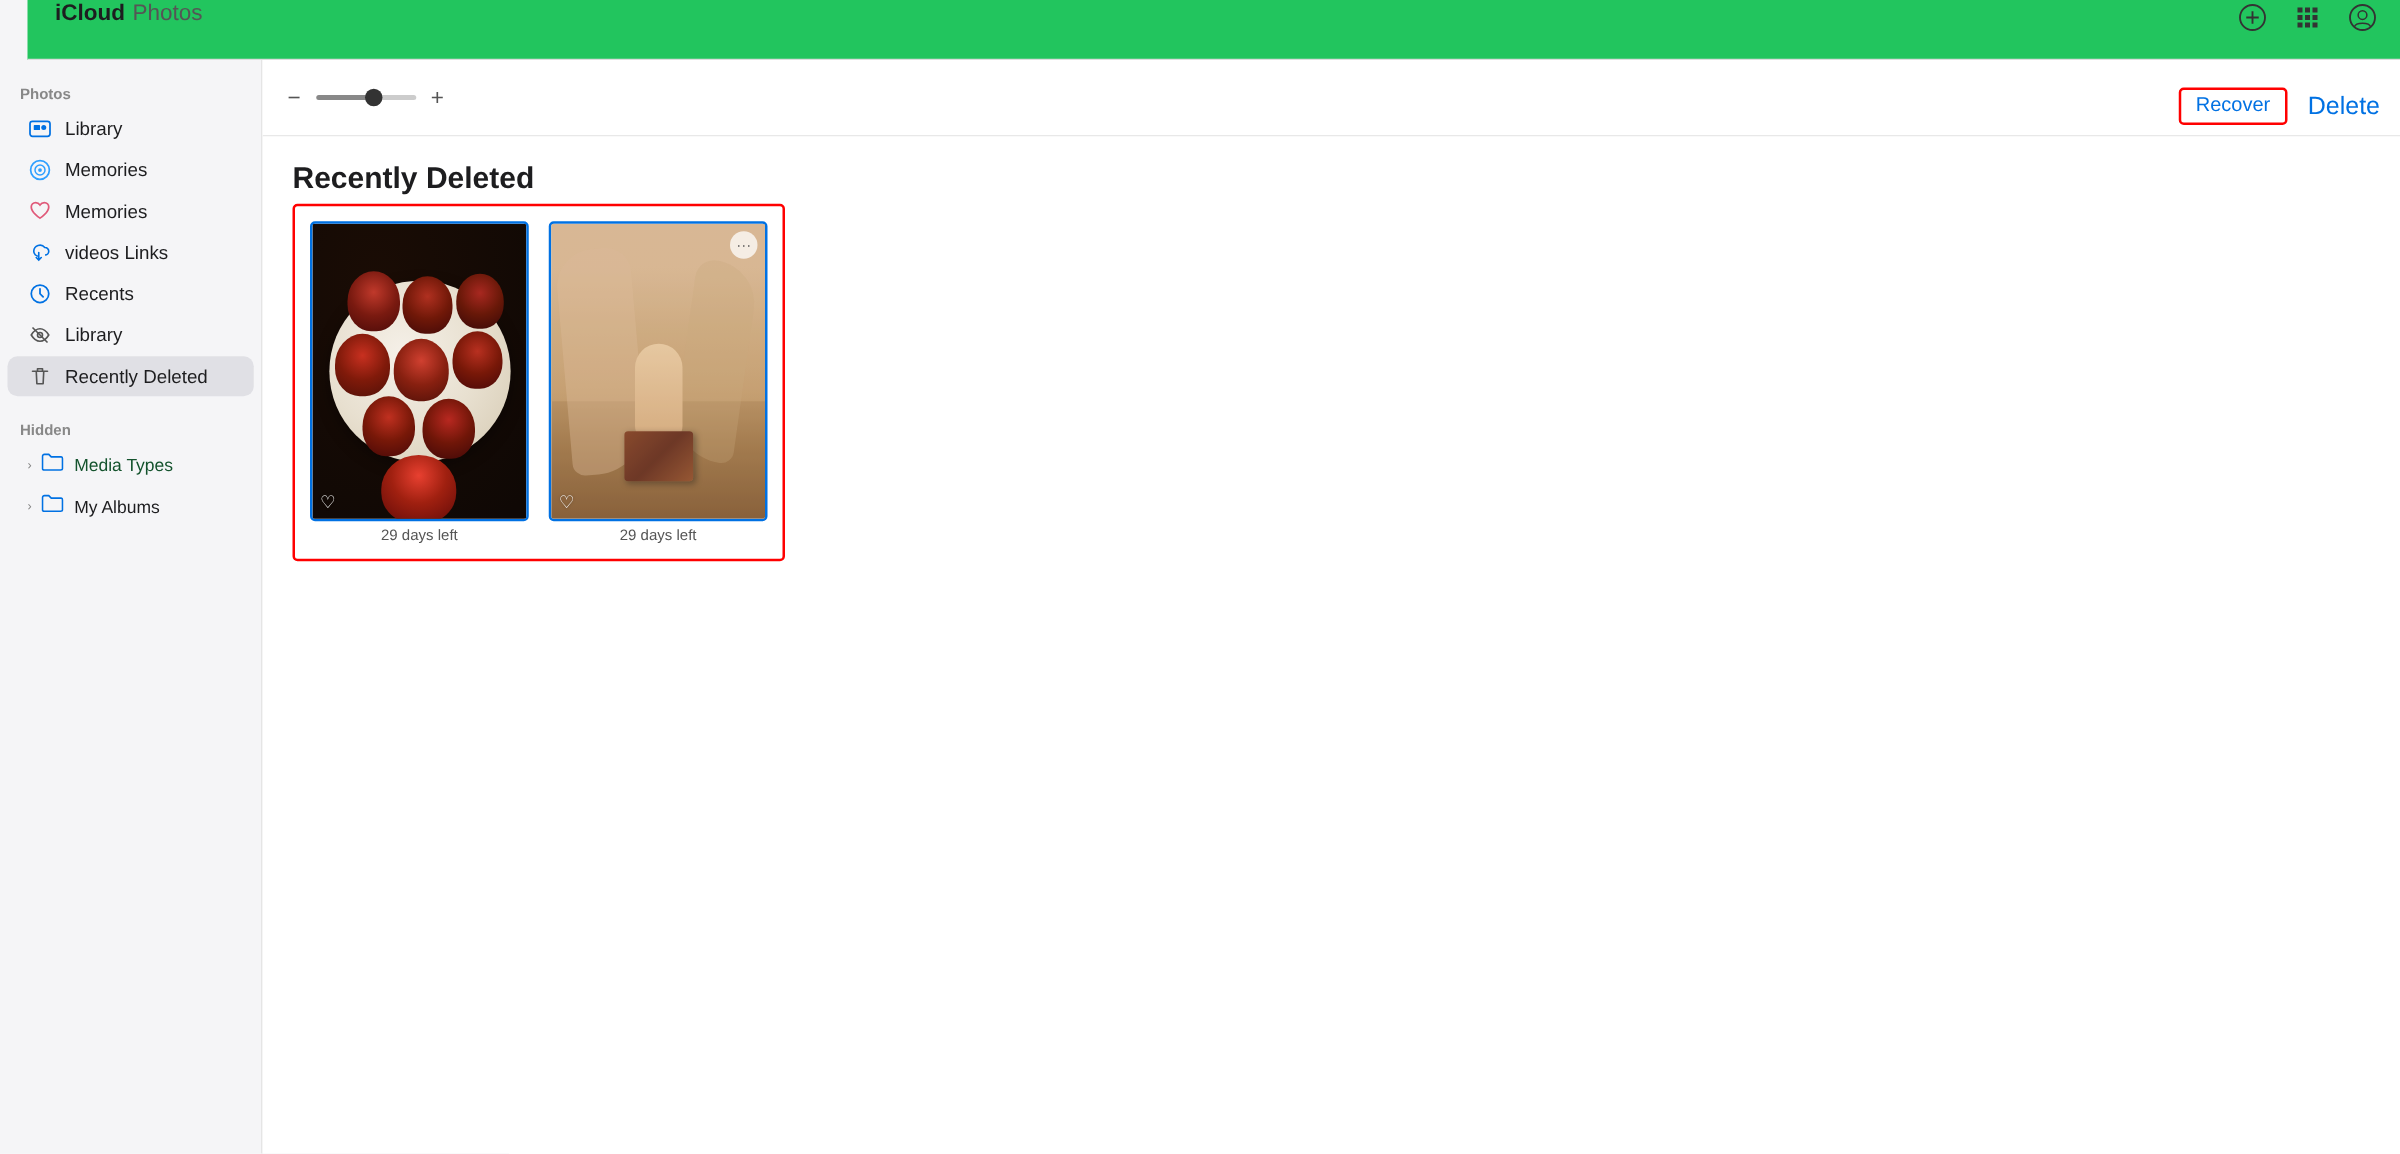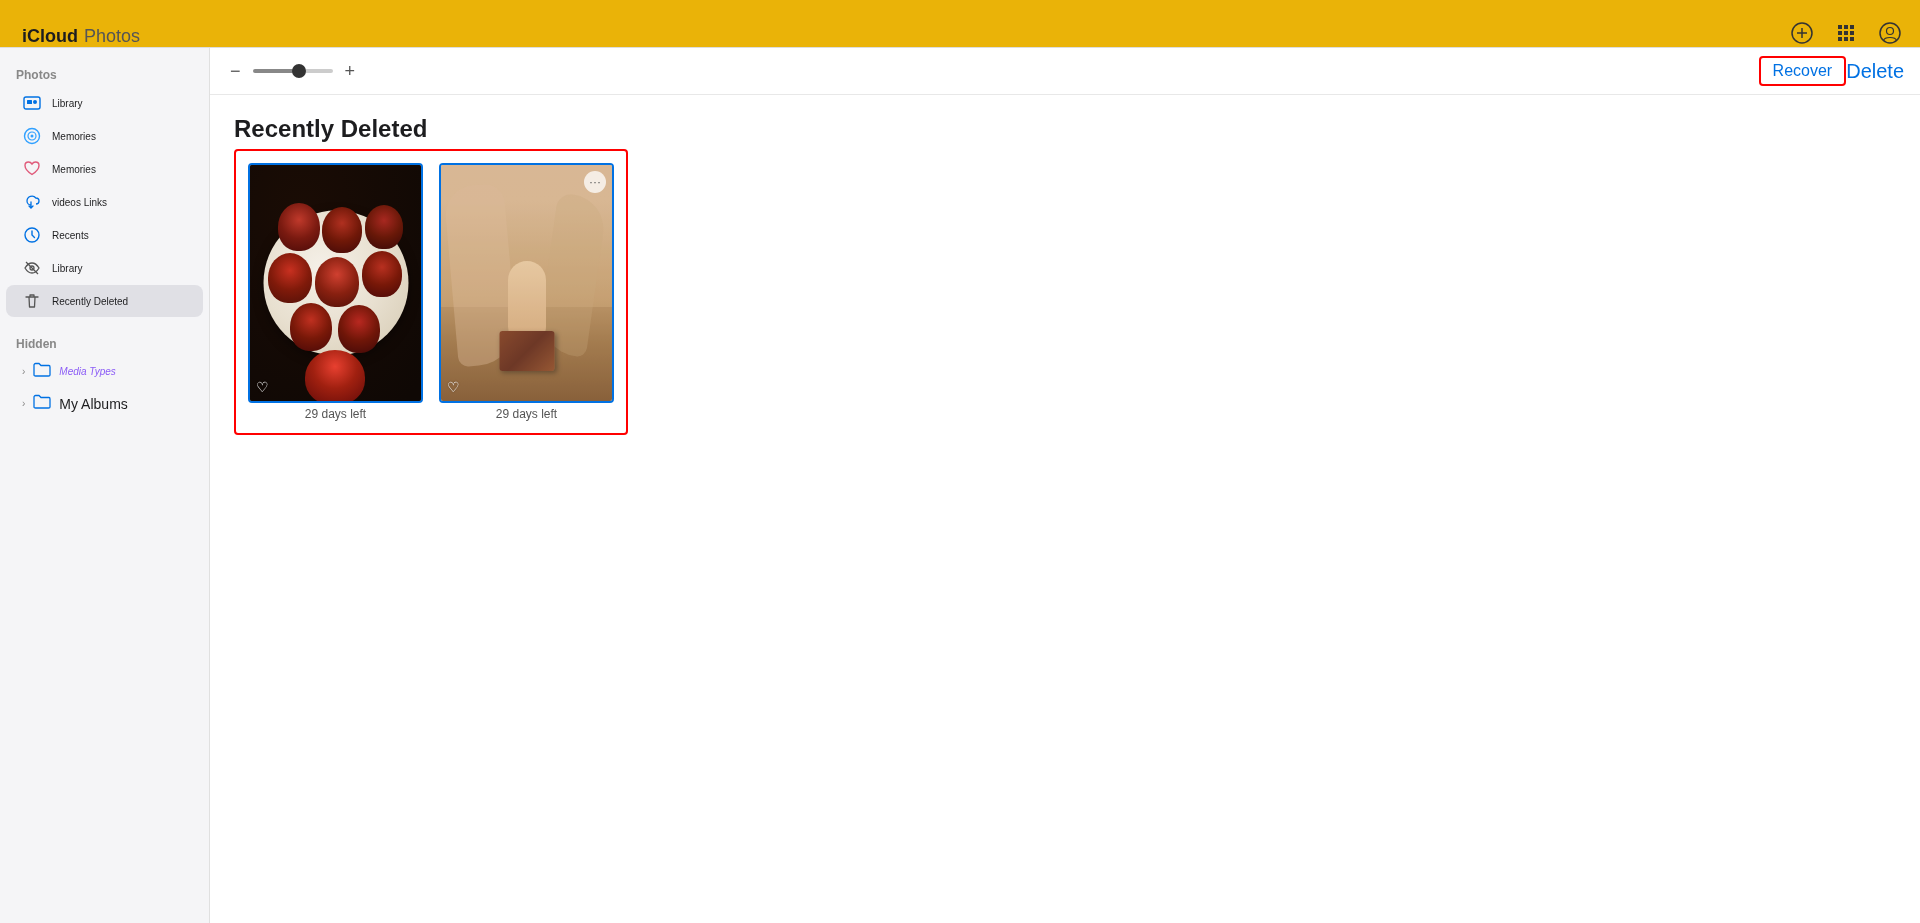--- a/index.html
+++ b/index.html
@@ -9,26 +9,27 @@
       width: 1920px;
       height: 923px;
       overflow: hidden;
       display: flex;
       flex-direction: column;
     }
 
     
     .top-bar {
       height: 48px;
-      background: #eab308;
-      display: flex;
-      align-items: flex-end;
+      background: #22c55e;
+      display: flex;
+      align-items: flex-start;
       padding: 0 16px;
       border-bottom: 1px solid #ddd;
       flex-shrink: 0;
+      margin-left: 22px;
     }
     .top-bar-logo {
       display: flex;
       align-items: center;
       gap: 6px;
       font-size: 18px;
       font-weight: 500;
       color: #1d1d1f;
     }
     .top-bar-logo .icloud-text {
@@ -104,21 +105,21 @@
       justify-content: center;
       font-size: 16px;
       flex-shrink: 0;
     }
     .sidebar-item .item-icon.blue { color: #0071e3; }
     .sidebar-item .item-icon.blue-light { color: #30a0ff; }
     .sidebar-item .item-icon.pink { color: #e05a7a; }
     .sidebar-item .item-icon.eye { color: #555; }
     .sidebar-item .item-icon.trash { color: #555; }
     .sidebar-item .item-label {
-      font-size: 10px;
+      font-size: 15px;
     }
 
     .sidebar-group-row {
       display: flex;
       align-items: center;
       gap: 8px;
       padding: 6px 16px;
       cursor: pointer;
       font-size: 14px;
       color: #1d1d1f;
@@ -183,20 +184,22 @@
       width: 14px;
       height: 14px;
       border-radius: 50%;
       background: #333;
       cursor: pointer;
     }
     .toolbar-right {
       margin-left: auto;
       display: flex;
       align-items: center;
+      gap: 16px;
+      margin-top: 14px;
     }
     .recover-btn {
       border: 2px solid #f00;
       color: #0071e3;
       background: none;
       font-size: 16px;
       font-weight: 500;
       padding: 4px 12px;
       border-radius: 4px;
       cursor: pointer;
@@ -402,21 +405,21 @@
 
     <div class="sidebar-section-label" style="margin-top:12px;">Hidden</div>
 
     <div class="sidebar-group-row">
       <span class="chevron">›</span>
       <span class="folder-icon">
         <svg width="18" height="15" viewBox="0 0 18 15" fill="none">
           <path d="M1 3C1 2 1.8 1.5 2.5 1.5H6l2 2H16C16.8 3.5 17 4 17 5V13C17 13.8 16.3 14 15.5 14H2.5C1.7 14 1 13.8 1 13V3Z" stroke="#0071e3" stroke-width="1.3" fill="none"></path>
         </svg>
       </span>
-      <span style="font-size:10px;color:#8b5cf6;font-style:italic;">Media Types</span>
+      <span style="font-size:14px;color:#14532d;">Media Types</span>
     </div>
 
     <div class="sidebar-group-row">
       <span class="chevron">›</span>
       <span class="folder-icon">
         <svg width="18" height="15" viewBox="0 0 18 15" fill="none">
           <path d="M1 3C1 2 1.8 1.5 2.5 1.5H6l2 2H16C16.8 3.5 17 4 17 5V13C17 13.8 16.3 14 15.5 14H2.5C1.7 14 1 13.8 1 13V3Z" stroke="#0071e3" stroke-width="1.3" fill="none"></path>
         </svg>
       </span>
       <span style="font-size:14px;color:#1d1d1f;">My Albums</span>

